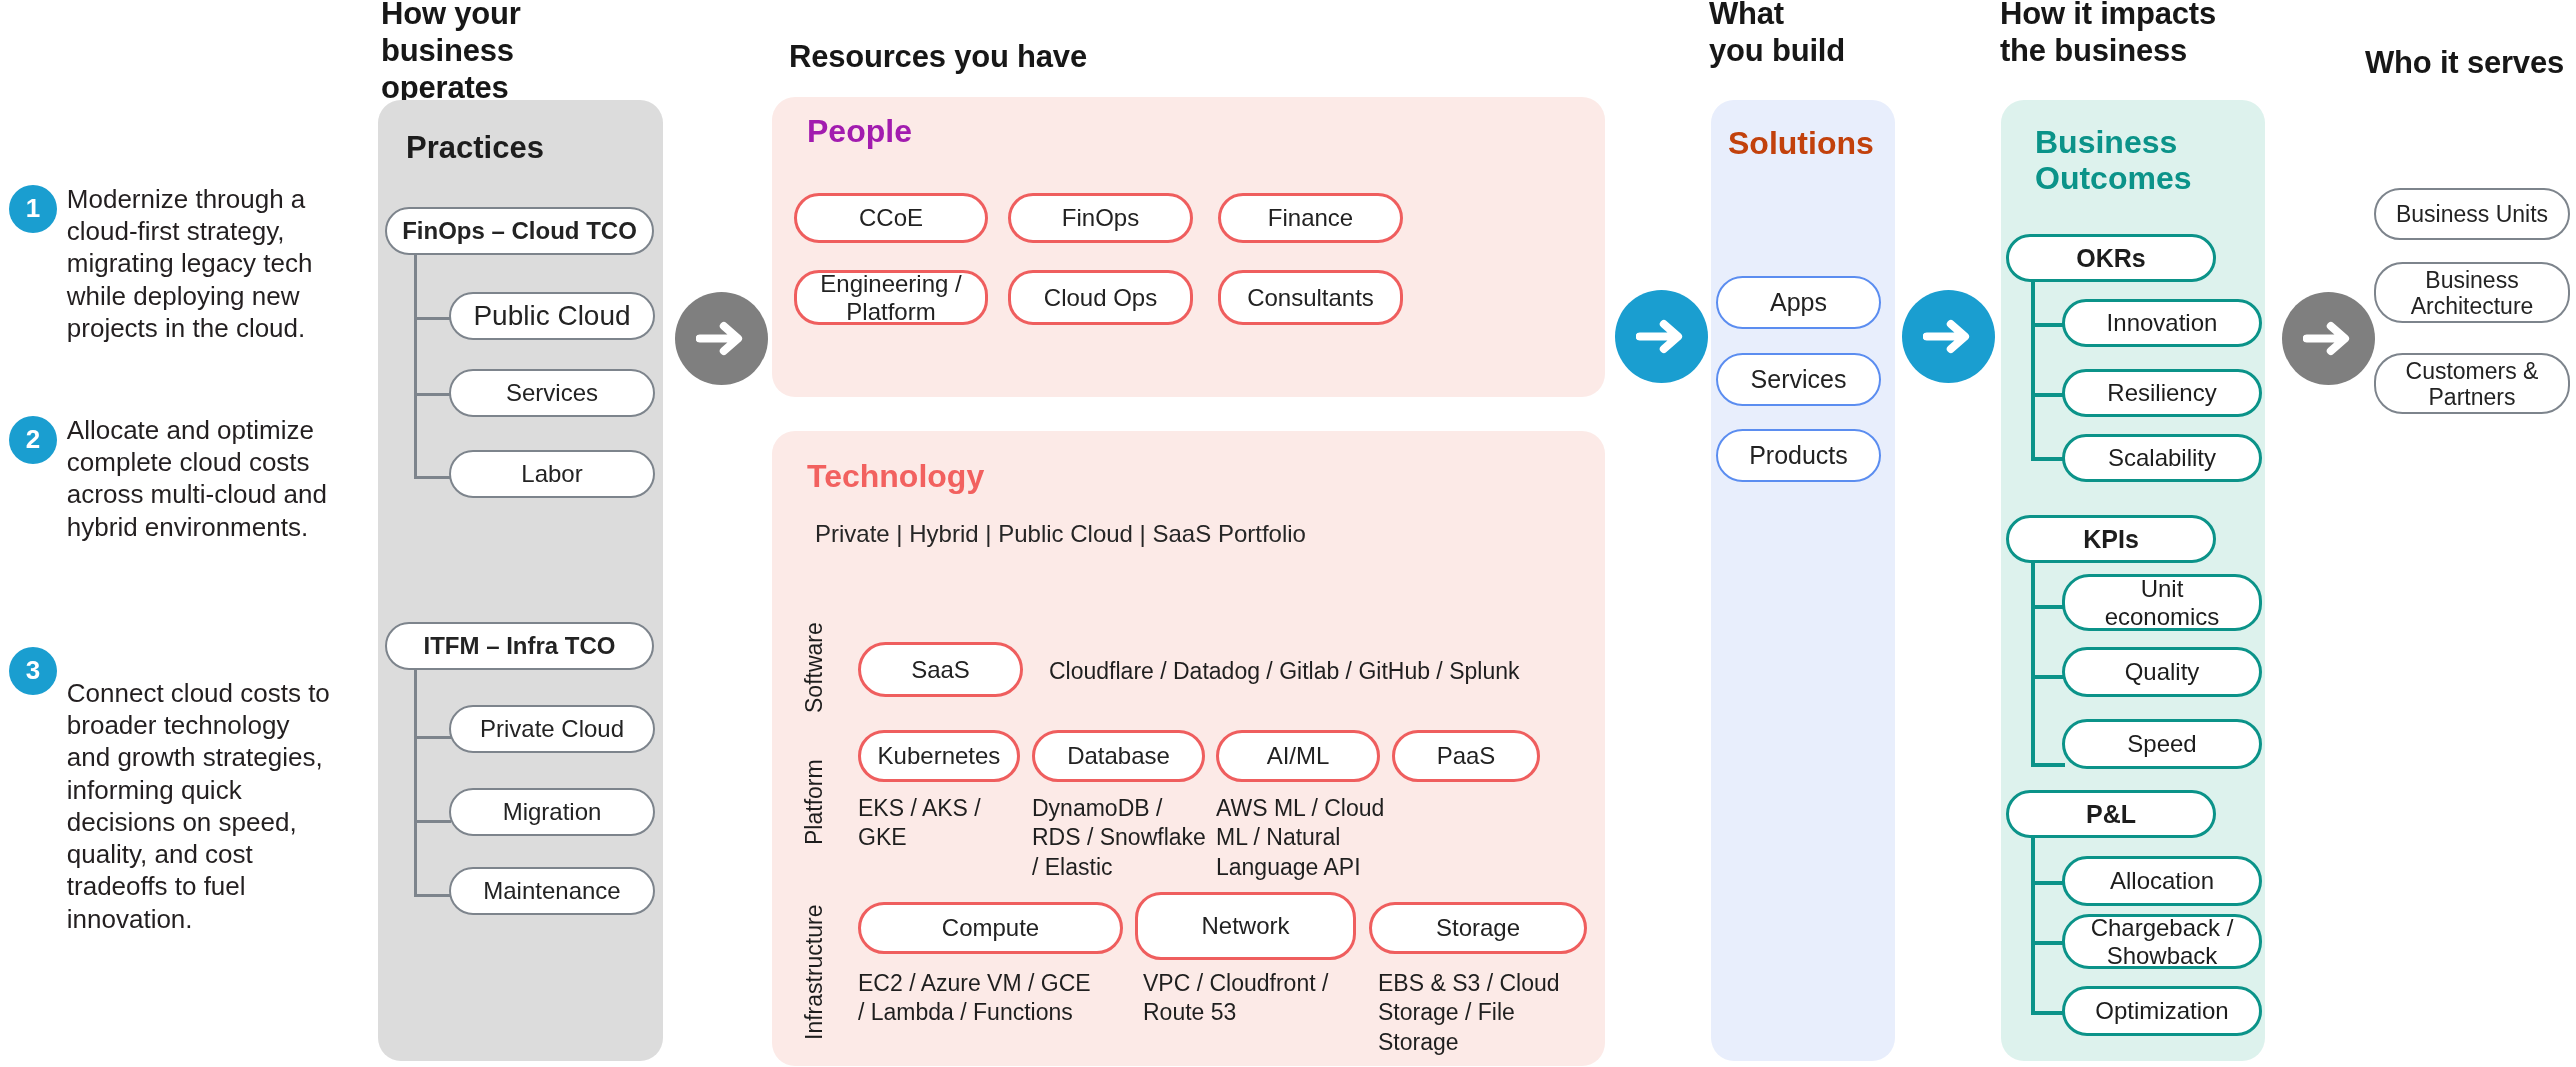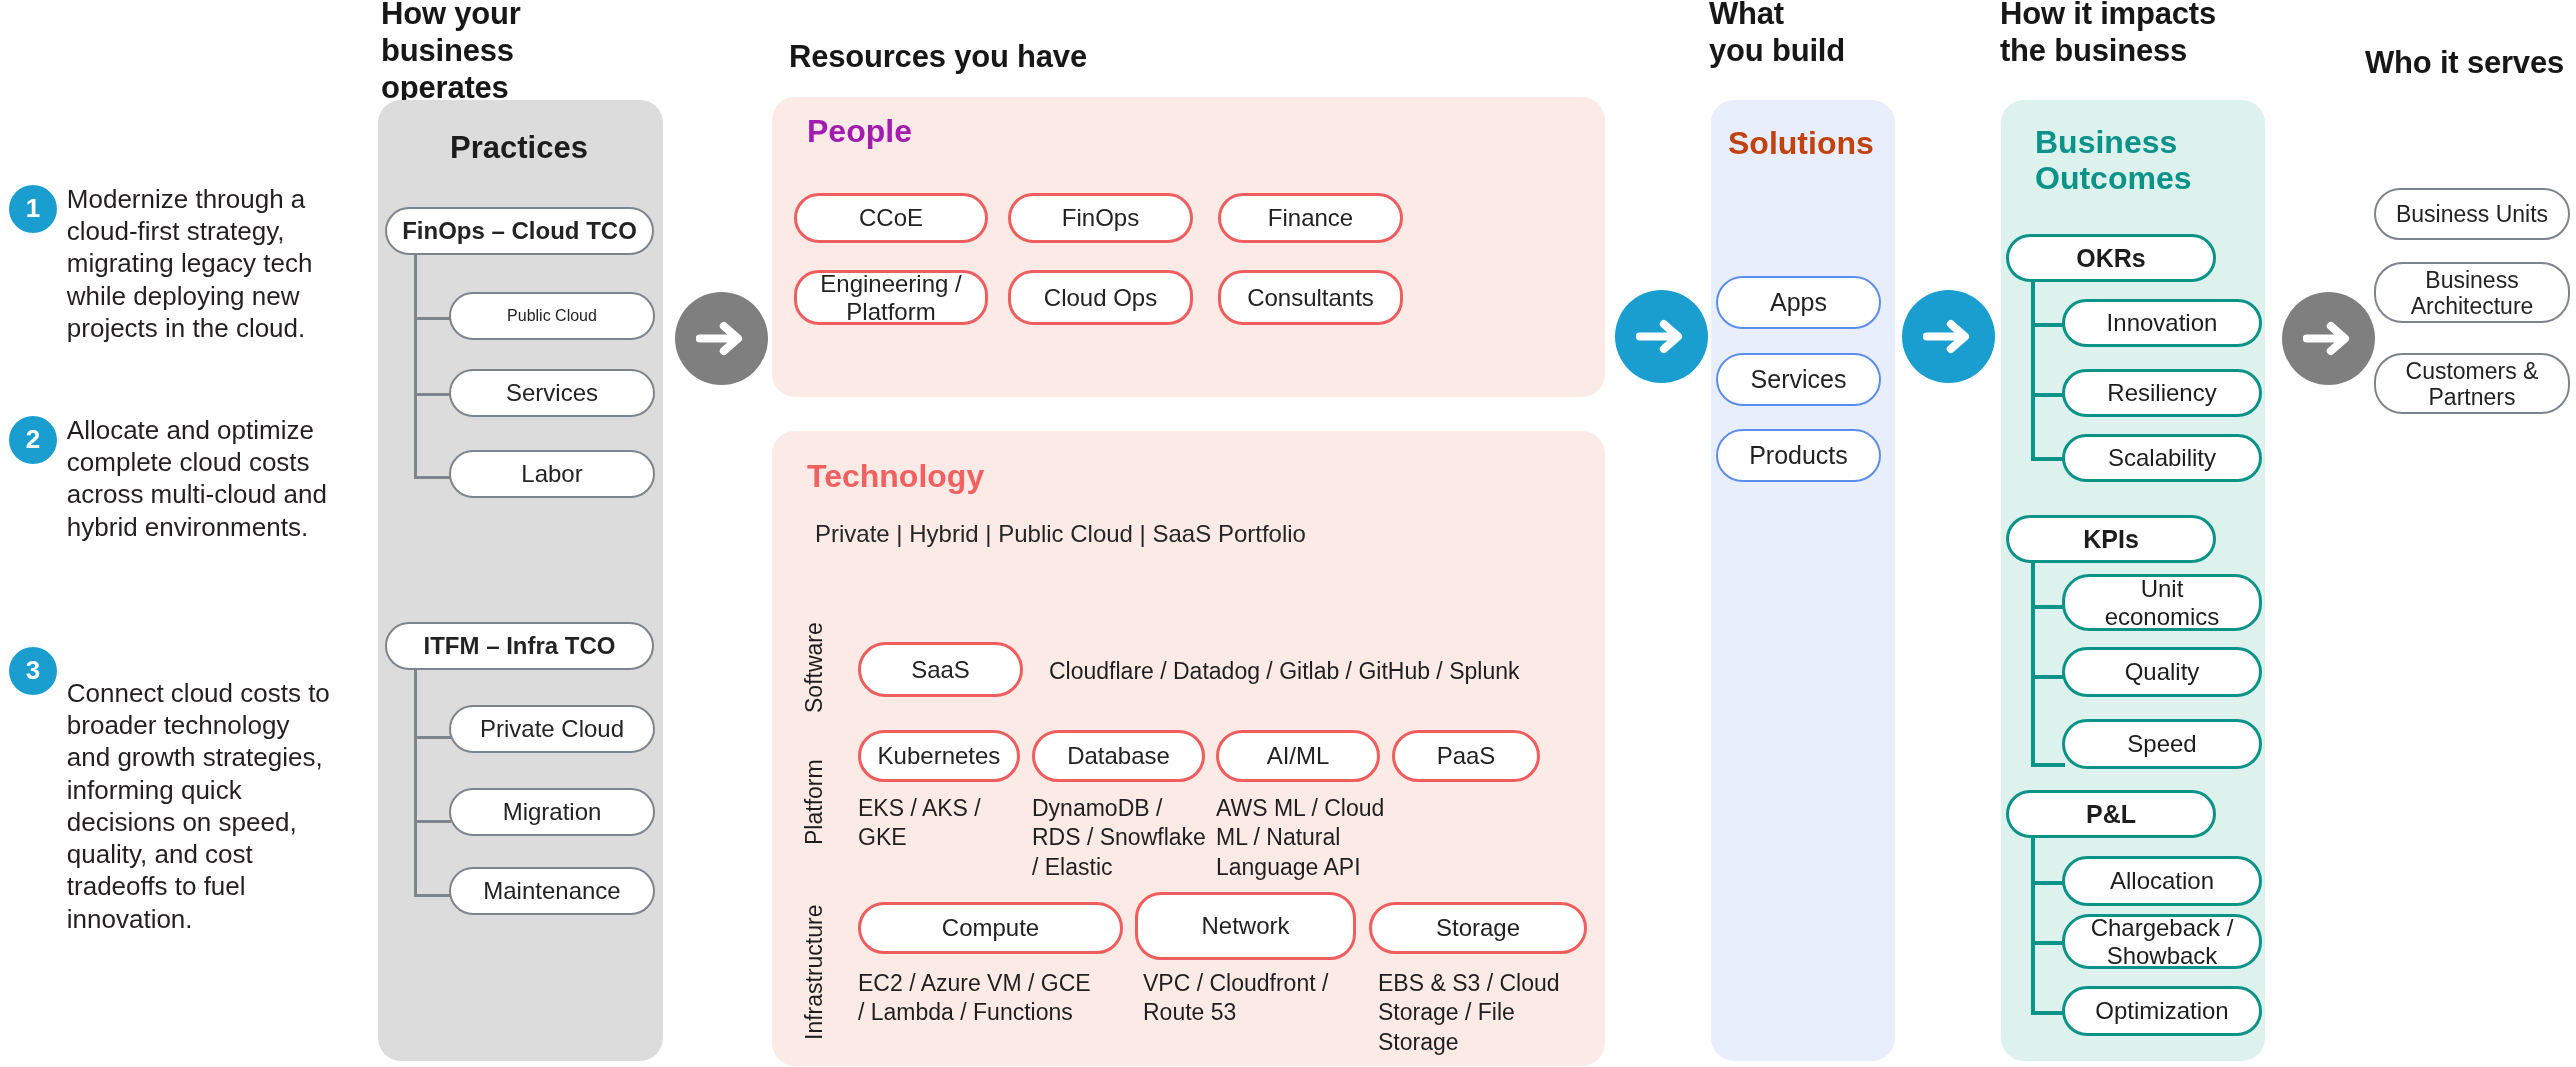--- a/index.html
+++ b/index.html
@@ -129,29 +129,29 @@
   <div class="num-item" style="left:9px; top:414px;">
     <div class="num-badge">2</div>
     <div class="num-text" style="white-space: pre-line;">Allocate and optimize complete cloud costs across multi-cloud and hybrid environments.</div>
   </div>
   <div class="num-item" style="left:9px; top:645px;">
     <div class="num-badge">3</div>
     <div class="num-text" style="white-space: pre-line; margin-top: 32px;">Connect cloud costs to broader technology and growth strategies, informing quick decisions on speed, quality, and cost tradeoffs to fuel innovation.</div>
   </div>
 
   <div class="panel panel-gray" style="left:378px; top:100px; width:285px; height:961px;"></div>
-  <div class="panel-heading h-practices" style="left: 406px; top: 131px; white-space: pre-line; margin-left: 44px;">Practices</div>
+  <div class="panel-heading h-practices" style="left: 406px; top: 131px; white-space: pre-line;">Practices</div>
 
   <div class="conn" style="left:414px; top:251px; width:2.7px; height:228px;"></div>
   <div class="conn" style="left:414px; top:317px; width:37px; height:2.7px;"></div>
   <div class="conn" style="left:414px; top:393px; width:37px; height:2.7px;"></div>
   <div class="conn" style="left:414px; top:476px; width:37px; height:2.7px;"></div>
 
   <div class="pill pill-gray pill-bold" style="left:385px; top:207px; width:269px; height:48px; border-radius:24px; font-size:24px;">FinOps – Cloud TCO</div>
-  <div class="pill pill-gray" style="left:449px; top:292px; width:206px; height:48px; border-radius:24px; font-size:16px;text-align:right;">Public Cloud</div>
+  <div class="pill pill-gray" style="left:449px; top:292px; width:206px; height:48px; border-radius:24px; font-size:28px;text-align:right;">Public Cloud</div>
   <div class="pill pill-gray" style="left:449px; top:369px; width:206px; height:48px; border-radius:24px; font-size:24px;">Services</div>
   <div class="pill pill-gray" style="left:449px; top:450px; width:206px; height:48px; border-radius:24px; font-size:24px;">Labor</div>
 
   <div class="conn" style="left:414px; top:669px; width:2.7px; height:228px;"></div>
   <div class="conn" style="left:414px; top:736px; width:37px; height:2.7px;"></div>
   <div class="conn" style="left:414px; top:820px; width:37px; height:2.7px;"></div>
   <div class="conn" style="left:414px; top:894px; width:37px; height:2.7px;"></div>
 
   <div class="pill pill-gray pill-bold" style="left:385px; top:622px; width:269px; height:48px; border-radius:24px; font-size:24px;">ITFM – Infra TCO</div>
   <div class="pill pill-gray" style="left:449px; top:705px; width:206px; height:48px; border-radius:24px; font-size:24px;">Private Cloud</div>

